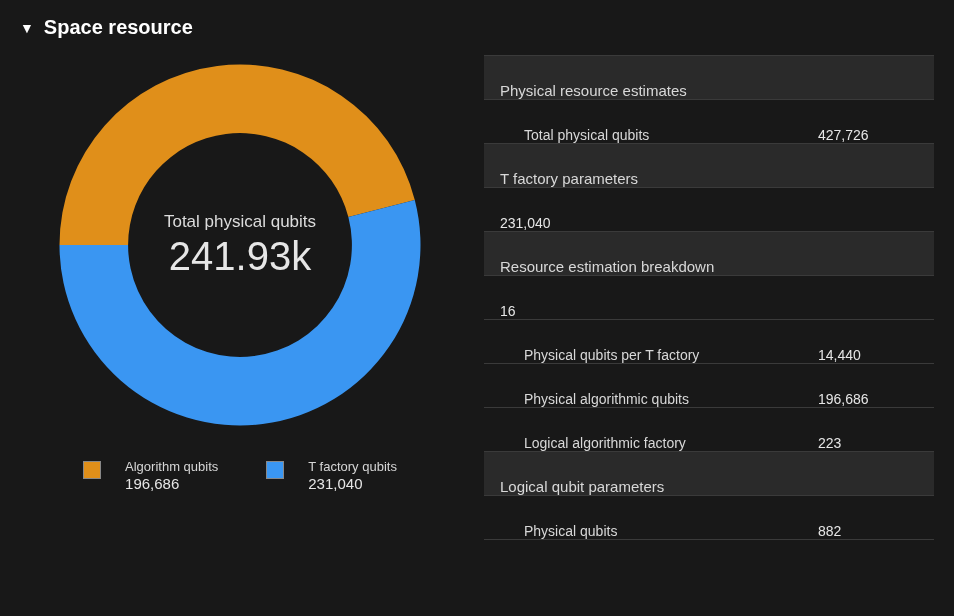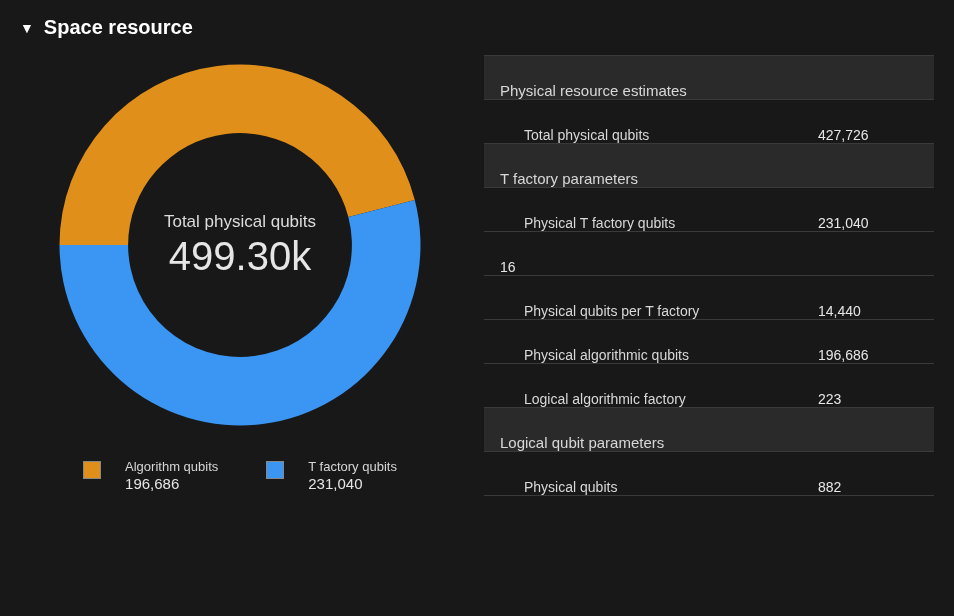--- a/index.html
+++ b/index.html
@@ -153,21 +153,21 @@
   <div class="content">
 
     <div class="chart-col">
       <div class="donut-wrap">
         <svg id="donut-svg" viewBox="0 0 200 200">
             <path d="M 5 100.00000000000001 A 95 95 0 0 1 191.99176872856515 76.28261215499938 L 157.0348966117104 85.29521953609962 A 58.9 58.9 0 0 0 41.1 100.00000000000001 Z" fill="#e08f1a"></path>
             <path d="M 191.99176872856515 76.28261215499938 A 95 95 0 1 1 5 100.00000000000003 L 41.1 100.00000000000003 A 58.9 58.9 0 1 0 157.0348966117104 85.29521953609962 Z" fill="#3a96f2"></path>
           </svg>
         <div class="donut-center">
           <div class="label">Total physical qubits</div>
-          <div class="value">499.30k</div>
+          <div class="value">241.93k</div>
         </div>
       </div>
       <div class="legend" id="legend">
           <div class="legend-item">
             <div class="swatch" style="background: rgb(224, 143, 26);"></div>
             <div class="txt">
               <div class="name">Algorithm qubits</div>
               <div class="num">196,686</div>
             </div>
           </div>
@@ -187,22 +187,24 @@
             <div class="label">Physical resource estimates</div>
           </div>
           <div class="param-row data">
             <div class="label">Total physical qubits</div>
             <div class="value">427,726</div>
           </div>
           <div class="param-row header">
             <div class="label">T factory parameters</div>
           </div>
           <div class="param-row data">
-            <div class="label">Physical T factory qubits</div>
             <div class="value">231,040</div>
+          </div>
+          <div class="param-row header">
+            <div class="label">Resource estimation breakdown</div>
           </div>
           <div class="param-row data">
             <div class="value">16</div>
           </div>
           <div class="param-row data">
             <div class="label">Physical qubits per T factory</div>
             <div class="value">14,440</div>
           </div>
           <div class="param-row data">
             <div class="label">Physical algorithmic qubits</div>

